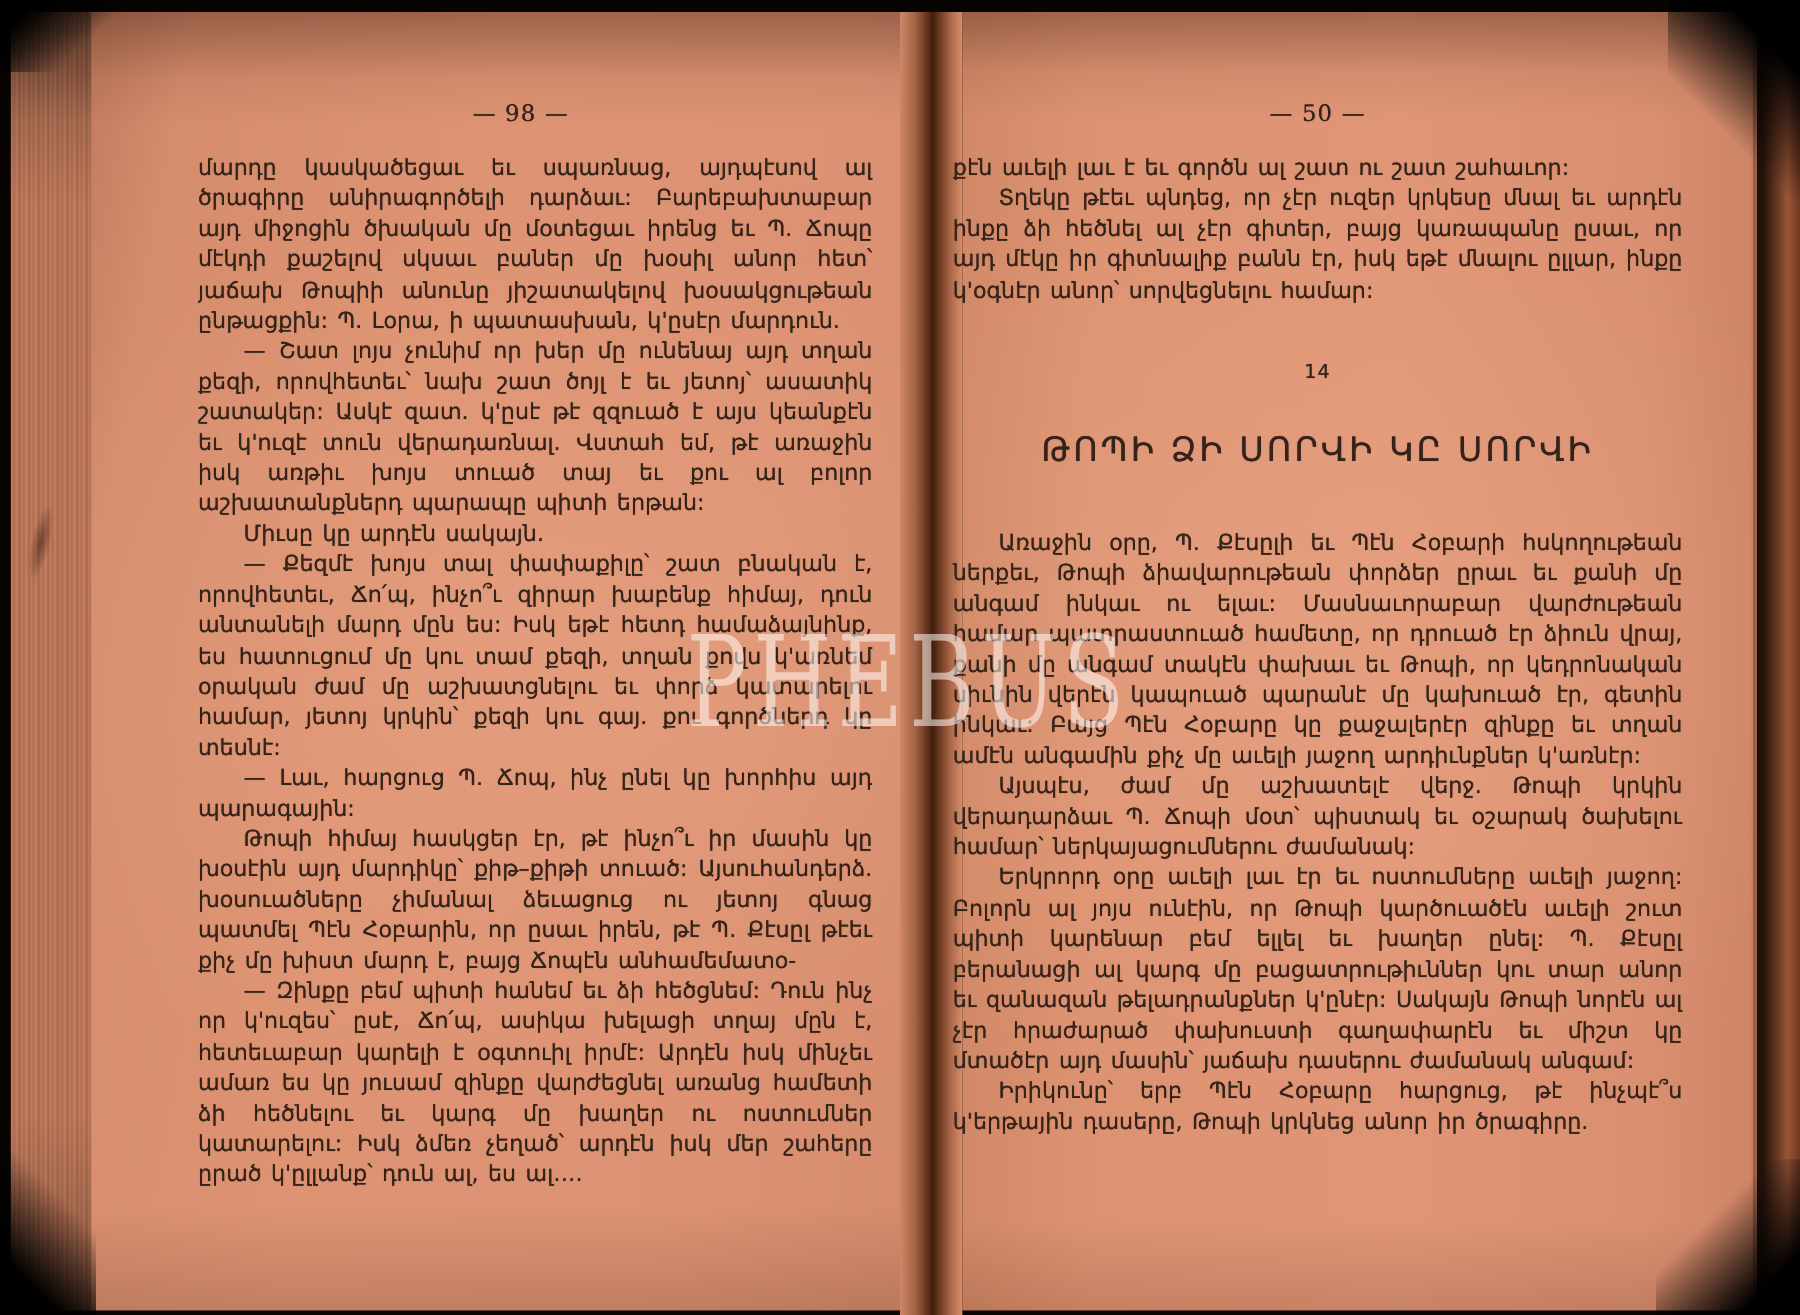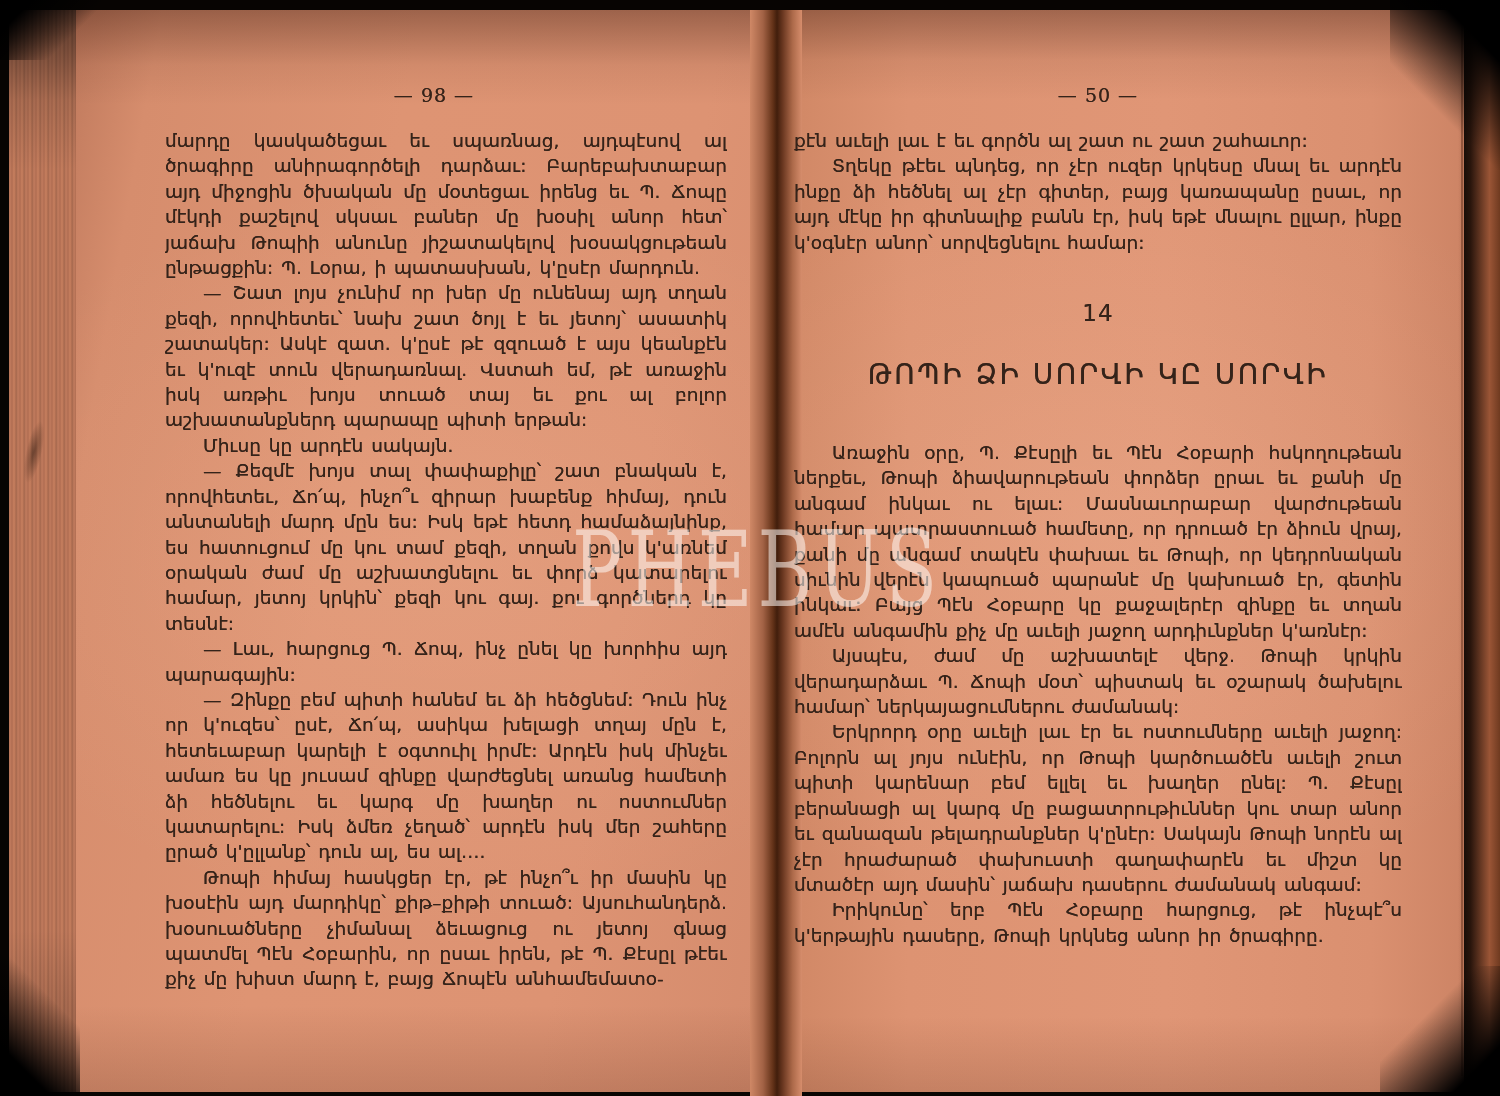--- a/index.html
+++ b/index.html
@@ -70,21 +70,21 @@
     position:absolute;text-align:justify;overflow:hidden;
     font-size:18.5px;line-height:25.4px;word-spacing:2px;
   }
   .textcol p{margin:0;}
   .textcol p.ind{text-indent:38px;}
   .tc-left{left:152px;top:128px;width:562px;height:888px;margin-left:13px;}
   .tc-right-intro{left:794px;top:128px;width:608px;height:150px;}
   .tc-right-body{left:794px;top:440px;width:608px;height:578px;}
   .chapnum{
     position:absolute;left:794px;top:300px;width:608px;text-align:center;
-    font-size:23px;letter-spacing:1px;
+    font-size:16px;letter-spacing:1px;
   }
   .chaptitle{
     position:absolute;left:794px;top:358px;width:608px;text-align:center;
     font-size:28px;letter-spacing:2.5px;
   }
   
   .watermark{
     position:absolute;left:572px;top:518px;
     font-family:"DejaVu Serif",serif;font-size:94px;line-height:1;
     letter-spacing:6px;color:rgba(255,250,245,0.55);
@@ -106,22 +106,22 @@
   <div class="right-edge"></div>
   <div class="right-fold-line"></div>
 
   <div class="pagenum pl ink">— 98 —</div>
   <div class="textcol tc-left ink">
       <p class="">մարդը կասկածեցաւ եւ սպառնաց, այդպէսով ալ ծրագիրը անիրագործելի դարձաւ: Բարեբախտաբար այդ միջոցին ծխական մը մօտեցաւ իրենց եւ Պ. Ճոպը մէկդի քաշելով սկսաւ բաներ մը խօսիլ անոր հետ՝ յաճախ Թոպիի անունը յիշատակելով խօսակցութեան ընթացքին: Պ. Լօրա, ի պատասխան, կ'ըսէր մարդուն.</p>
       <p class="ind">— Շատ լոյս չունիմ որ խեր մը ունենայ այդ տղան քեզի, որովհետեւ՝ նախ շատ ծոյլ է եւ յետոյ՝ ասատիկ շատակեր: Ասկէ զատ. կ'ըսէ թէ զզուած է այս կեանքէն եւ կ'ուզէ տուն վերադառնալ. Վստահ եմ, թէ առաջին իսկ առթիւ խոյս տուած տայ եւ քու ալ բոլոր աշխատանքներդ պարապը պիտի երթան:</p>
       <p class="ind">Միւսը կը արդէն սակայն.</p>
       <p class="ind">— Քեզմէ խոյս տալ փափաքիլը՝ շատ բնական է, որովհետեւ, Ճո՛պ, ինչո՞ւ զիրար խաբենք հիմայ, դուն անտանելի մարդ մըն ես: Իսկ եթէ հետդ համաձայնինք, ես հատուցում մը կու տամ քեզի, տղան քովս կ'առնեմ օրական ժամ մը աշխատցնելու եւ փորձ կատարելու համար, յետոյ կրկին՝ քեզի կու գայ. քու գործներդ կը տեսնէ:</p>
       <p class="ind">— Լաւ, հարցուց Պ. Ճոպ, ինչ ընել կը խորհիս այդ պարագային:</p>
+      <p class="ind">Թոպի հիմայ հասկցեր էր, թէ ինչո՞ւ իր մասին կը խօսէին այդ մարդիկը՝ քիթ–քիթի տուած: Այսուհանդերձ. խօսուածները չիմանալ ձեւացուց ու յետոյ գնաց պատմել Պէն Հօբարին, որ ըսաւ իրեն, թէ Պ. Քէսըլ թէեւ քիչ մը խիստ մարդ է, բայց Ճոպէն անհամեմատօ-</p>
       <p class="ind">— Զինքը բեմ պիտի հանեմ եւ ձի հեծցնեմ: Դուն ինչ որ կ'ուզես՝ ըսէ, Ճո՛պ, ասիկա խելացի տղայ մըն է, հետեւաբար կարելի է օգտուիլ իրմէ: Արդէն իսկ մինչեւ ամառ ես կը յուսամ զինքը վարժեցնել առանց համետի ձի հեծնելու եւ կարգ մը խաղեր ու ոստումներ կատարելու: Իսկ ձմեռ չեղած՝ արդէն իսկ մեր շահերը ըրած կ'ըլլանք՝ դուն ալ, ես ալ….</p>
-      <p class="ind">Թոպի հիմայ հասկցեր էր, թէ ինչո՞ւ իր մասին կը խօսէին այդ մարդիկը՝ քիթ–քիթի տուած: Այսուհանդերձ. խօսուածները չիմանալ ձեւացուց ու յետոյ գնաց պատմել Պէն Հօբարին, որ ըսաւ իրեն, թէ Պ. Քէսըլ թէեւ քիչ մը խիստ մարդ է, բայց Ճոպէն անհամեմատօ-</p>
     </div>
 
   <div class="pagenum pr ink">— 50 —</div>
   <div class="textcol tc-right-intro ink">
       <p class="">քէն աւելի լաւ է եւ գործն ալ շատ ու շատ շահաւոր:</p>
       <p class="ind">Տղեկը թէեւ պնդեց, որ չէր ուզեր կրկեսը մնալ եւ արդէն ինքը ձի հեծնել ալ չէր գիտեր, բայց կառապանը ըսաւ, որ այդ մէկը իր գիտնալիք բանն էր, իսկ եթէ մնալու ըլլար, ինքը կ'օգնէր անոր՝ սորվեցնելու համար:</p>
     </div>
   <div class="chapnum ink">14</div>
   <div class="chaptitle ink">ԹՈՊԻ ՁԻ ՍՈՐՎԻ ԿԸ ՍՈՐՎԻ</div>
   <div class="textcol tc-right-body ink">

